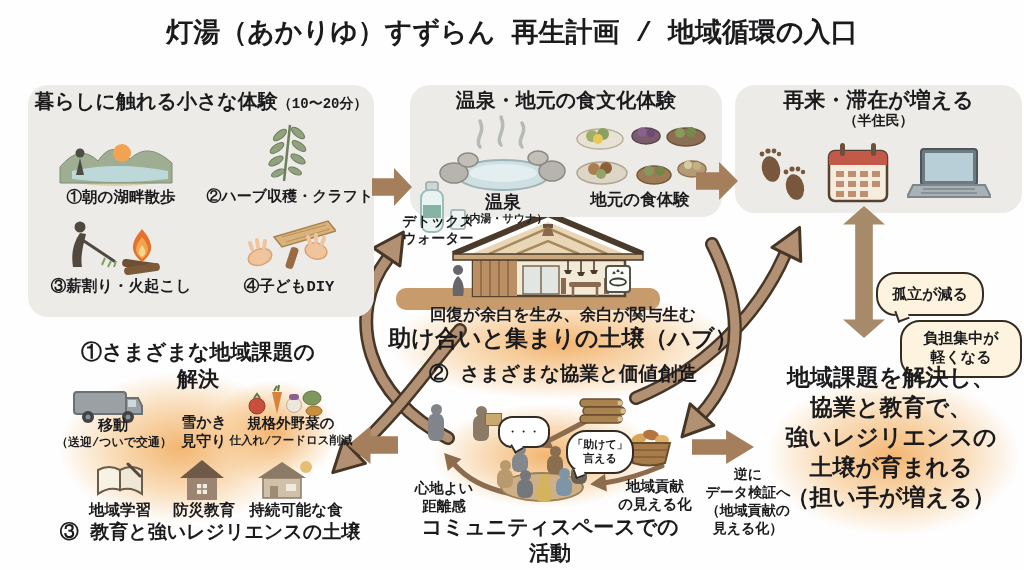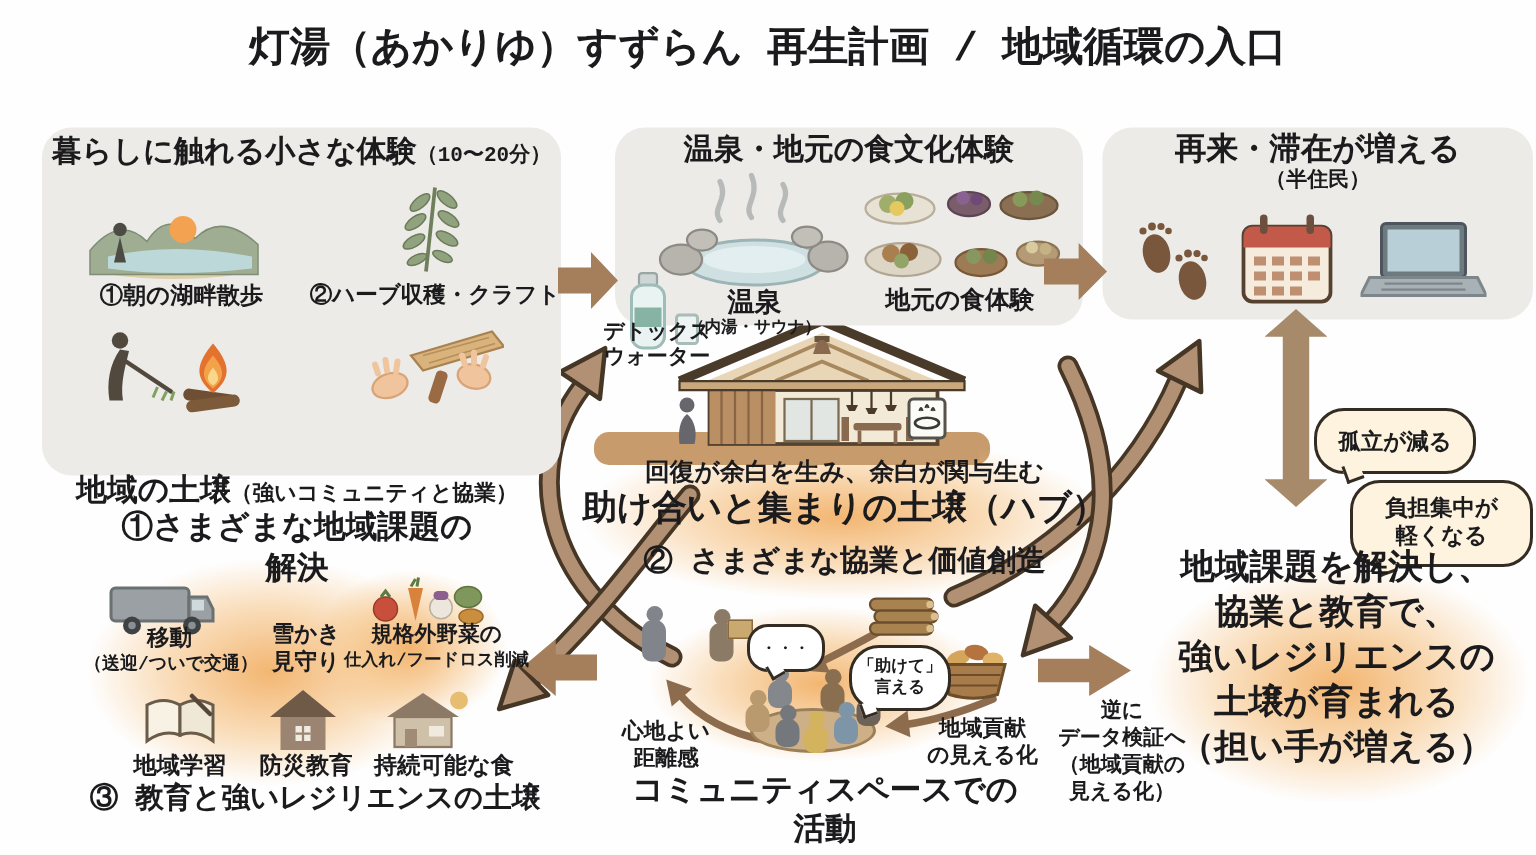--- a/index.html
+++ b/index.html
@@ -144,20 +144,22 @@
     </svg>
     <svg class="abs" style="left:216px;top:132px" width="92" height="56" viewBox="0 0 92 56">
       <polygon points="30,20 84,4 92,14 38,30" fill="#d9b27c" stroke="#a8824f" stroke-width="1.5"></polygon>
       <path d="M38 20 L82 8 M42 25 L86 12" stroke="#b6905c" stroke-width="1"></path>
       <rect x="44" y="30" width="8" height="22" rx="3" fill="#9a6b42" transform="rotate(18 48 41)"></rect>
       <ellipse cx="16" cy="40" rx="12" ry="8" fill="#f0c49c" stroke="#d8a377" stroke-width="1.5" transform="rotate(-18 16 40)"></ellipse>
       <ellipse cx="72" cy="34" rx="11" ry="8" fill="#f0c49c" stroke="#d8a377" stroke-width="1.5" transform="rotate(14 72 34)"></ellipse>
       <path d="M8 32 l-2 -6 M14 30 l-1 -7 M20 31 l1 -7" stroke="#f0c49c" stroke-width="4" stroke-linecap="round"></path>
       <path d="M66 26 l-2 -6 M72 25 l0 -7 M78 27 l2 -6" stroke="#f0c49c" stroke-width="4" stroke-linecap="round"></path>
     </svg>
+    <div class="t" style="left:10px;top:193px;width:166px;font-size:15.5px">③薪割り・火起こし</div>
+    <div class="t" style="left:186px;top:193px;width:150px;font-size:15.5px">④子どもDIY</div>
   </div>
 
   <div class="box" style="left:410px;top:85px;width:312px;height:132px">
     <div class="t" style="left:0;top:5px;width:312px;font-size:20px">温泉・地元の食文化体験</div>
     <svg class="abs" style="left:28px;top:28px" width="130" height="82" viewBox="0 0 130 82">
       <g fill="none" stroke="#b6bab8" stroke-width="3.5" stroke-linecap="round">
         <path d="M42 34 C36 26 48 20 42 8"></path>
         <path d="M63 32 C57 24 69 18 63 4"></path>
         <path d="M84 34 C78 26 90 20 84 10"></path>
       </g>
@@ -251,23 +253,20 @@
   <div class="arR" style="left:372px;top:168px;width:40px;height:38px"></div>
   <div class="arR" style="left:696px;top:162px;width:42px;height:38px"></div>
   <div class="arUD" style="left:843px;top:206px;width:42px;height:132px"></div>
   <div class="arR" style="left:692px;top:430px;width:62px;height:34px"></div>
   <div class="arL" style="left:348px;top:426px;width:50px;height:38px"></div>
 
   <div class="t" style="left:398px;top:306px;width:330px;font-size:16.5px">回復が余白を生み、余白が関与生む</div>
   <div class="t" style="left:374px;top:326px;width:378px;font-size:23px">助け合いと集まりの土壌（ハブ）</div>
   <div class="t" style="left:398px;top:364px;width:330px;font-size:19.5px">② さまざまな協業と価値創造</div>
 
-  <div class="t" style="left:16px;top:316px;width:364px;font-size:20.5px">
-    <span>地域の土壌</span><span style="font-size:14.5px">（強いコミュニティと協業）</span>
-  </div>
   <div class="t" style="left:20px;top:341px;width:356px;font-size:21px">①さまざまな地域課題の</div>
   <div class="t" style="left:20px;top:368px;width:356px;font-size:21px">解決</div>
 
   <svg class="abs" style="left:72px;top:386px" width="72" height="40" viewBox="0 0 72 40">
     <rect x="2" y="6" width="52" height="22" rx="3" fill="#9aa0a3" stroke="#6b7073" stroke-width="2"></rect>
     <path d="M54 12 h12 l4 8 v8 h-16 z" fill="#9aa0a3" stroke="#6b7073" stroke-width="2"></path>
     <rect x="56" y="14" width="8" height="7" fill="#cfd8da"></rect>
     <circle cx="16" cy="31" r="6" fill="#3f4244"></circle>
       <circle cx="16" cy="31" r="2.5" fill="#8a8f92"></circle>
     <circle cx="56" cy="31" r="6" fill="#3f4244"></circle>

